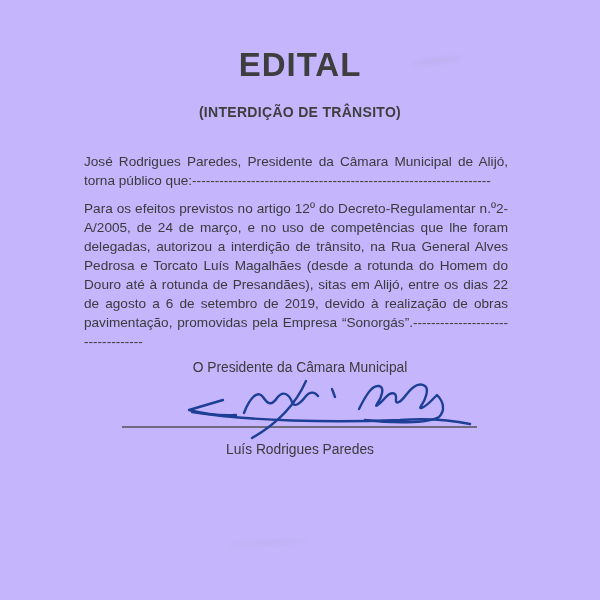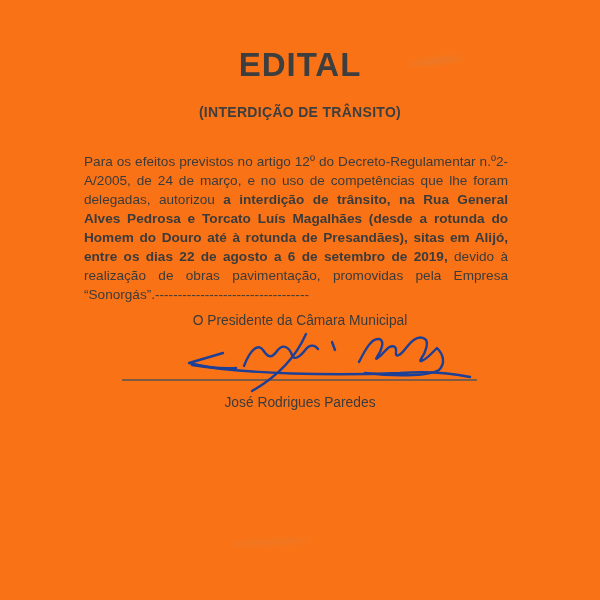--- a/index.html
+++ b/index.html
@@ -1,19 +1,19 @@
 <!DOCTYPE html>
 <html><head>
 <meta charset="utf-8">
 <style>
   html,body{margin:0;padding:0;background:#ffffff;}
   .page{
     position:relative;
     width:600px;height:600px;
-    background:#f97316;
+    background:#c4b5fd;
     overflow:hidden;
     font-family:"Liberation Sans", sans-serif;
     color:#3b3b3b;
   }
   .doc-title{
     margin-top:46px;
     text-align:center;
     font-size:33px;
     font-weight:bold;
     letter-spacing:1px;
@@ -27,21 +27,21 @@
     letter-spacing:.3px;
     color:#3e3e3e;
   }
   .doc-body{
     margin:32px 92px 0 84px;
     font-size:13.6px;
     line-height:19px;
     text-align:justify;
   }
   .doc-body p{margin:0 0 9px 0; word-break:break-word;}
-  .doc-body .b{font-weight:bold;}
+  .doc-body .b{font-weight:normal;}
   .place-date{
     margin-top:24px;
     text-align:center;
     font-size:13.8px;
   }
   .signer-title{
     margin-top:7px;
     text-align:center;
     font-size:13.8px;
   }
@@ -69,20 +69,21 @@
 </head>
 <body>
 
 <div class="page">
 
   <div class="doc-title">EDITAL</div>
 
   <div class="doc-subtitle">(INTERDIÇÃO DE TRÂNSITO)</div>
 
   <div class="doc-body">
+    <p><span>José Rodrigues Paredes, Presidente da Câmara Municipal de Alijó, torna público que:------------------------------------------------------------------</span></p>
     <p><span>Para os efeitos previstos no artigo 12º do Decreto-Regulamentar n.º2-A/2005, de 24 de março, e no uso de competências que lhe foram delegadas, autorizou </span><span class="b">a interdição de trânsito, na Rua General Alves Pedrosa e Torcato Luís Magalhães (desde a rotunda do Homem do Douro até à rotunda de Presandães), sitas em Alijó, entre os dias 22 de agosto a 6 de setembro de 2019,</span><span> devido à realização de obras pavimentação, promovidas pela Empresa “Sonorgás”.----------------------------------</span></p>
   </div>
 
 
   <div class="signer-title">O Presidente da Câmara Municipal</div>
 
   <div class="sig-wrap">
     <svg width="360" height="64" viewBox="0 0 360 64">
 
       <line x1="2" y1="50" x2="357" y2="50" stroke="#555555" stroke-width="1.4"></line>
@@ -97,18 +98,18 @@
 
         <path d="M 212,12 L 215,20"></path>
 
         <path d="M 186,4 C 178,22 162,44 132,61"></path>
 
         <path d="M 239,32 C 246,18 252,8 259,9 C 265,10 262,20 257,27 C 254,31 259,28 265,21 C 271,14 277,15 276,22 C 275,28 280,26 286,18 C 292,10 299,5 305,9 C 309,12 306,22 301,29 C 298,33 304,31 311,24 L 317,18 C 323,24 326,33 319,40 C 308,47 270,46 245,43"></path>
       </g>
     </svg>
   </div>
 
-  <div class="signer-name">José Rodrigues Paredes</div>
+  <div class="signer-name">Luís Rodrigues Paredes</div>
 
   <div class="smudge smudge-1"></div>
   <div class="smudge smudge-2"></div>
 
 </div>
 
 </body></html>

